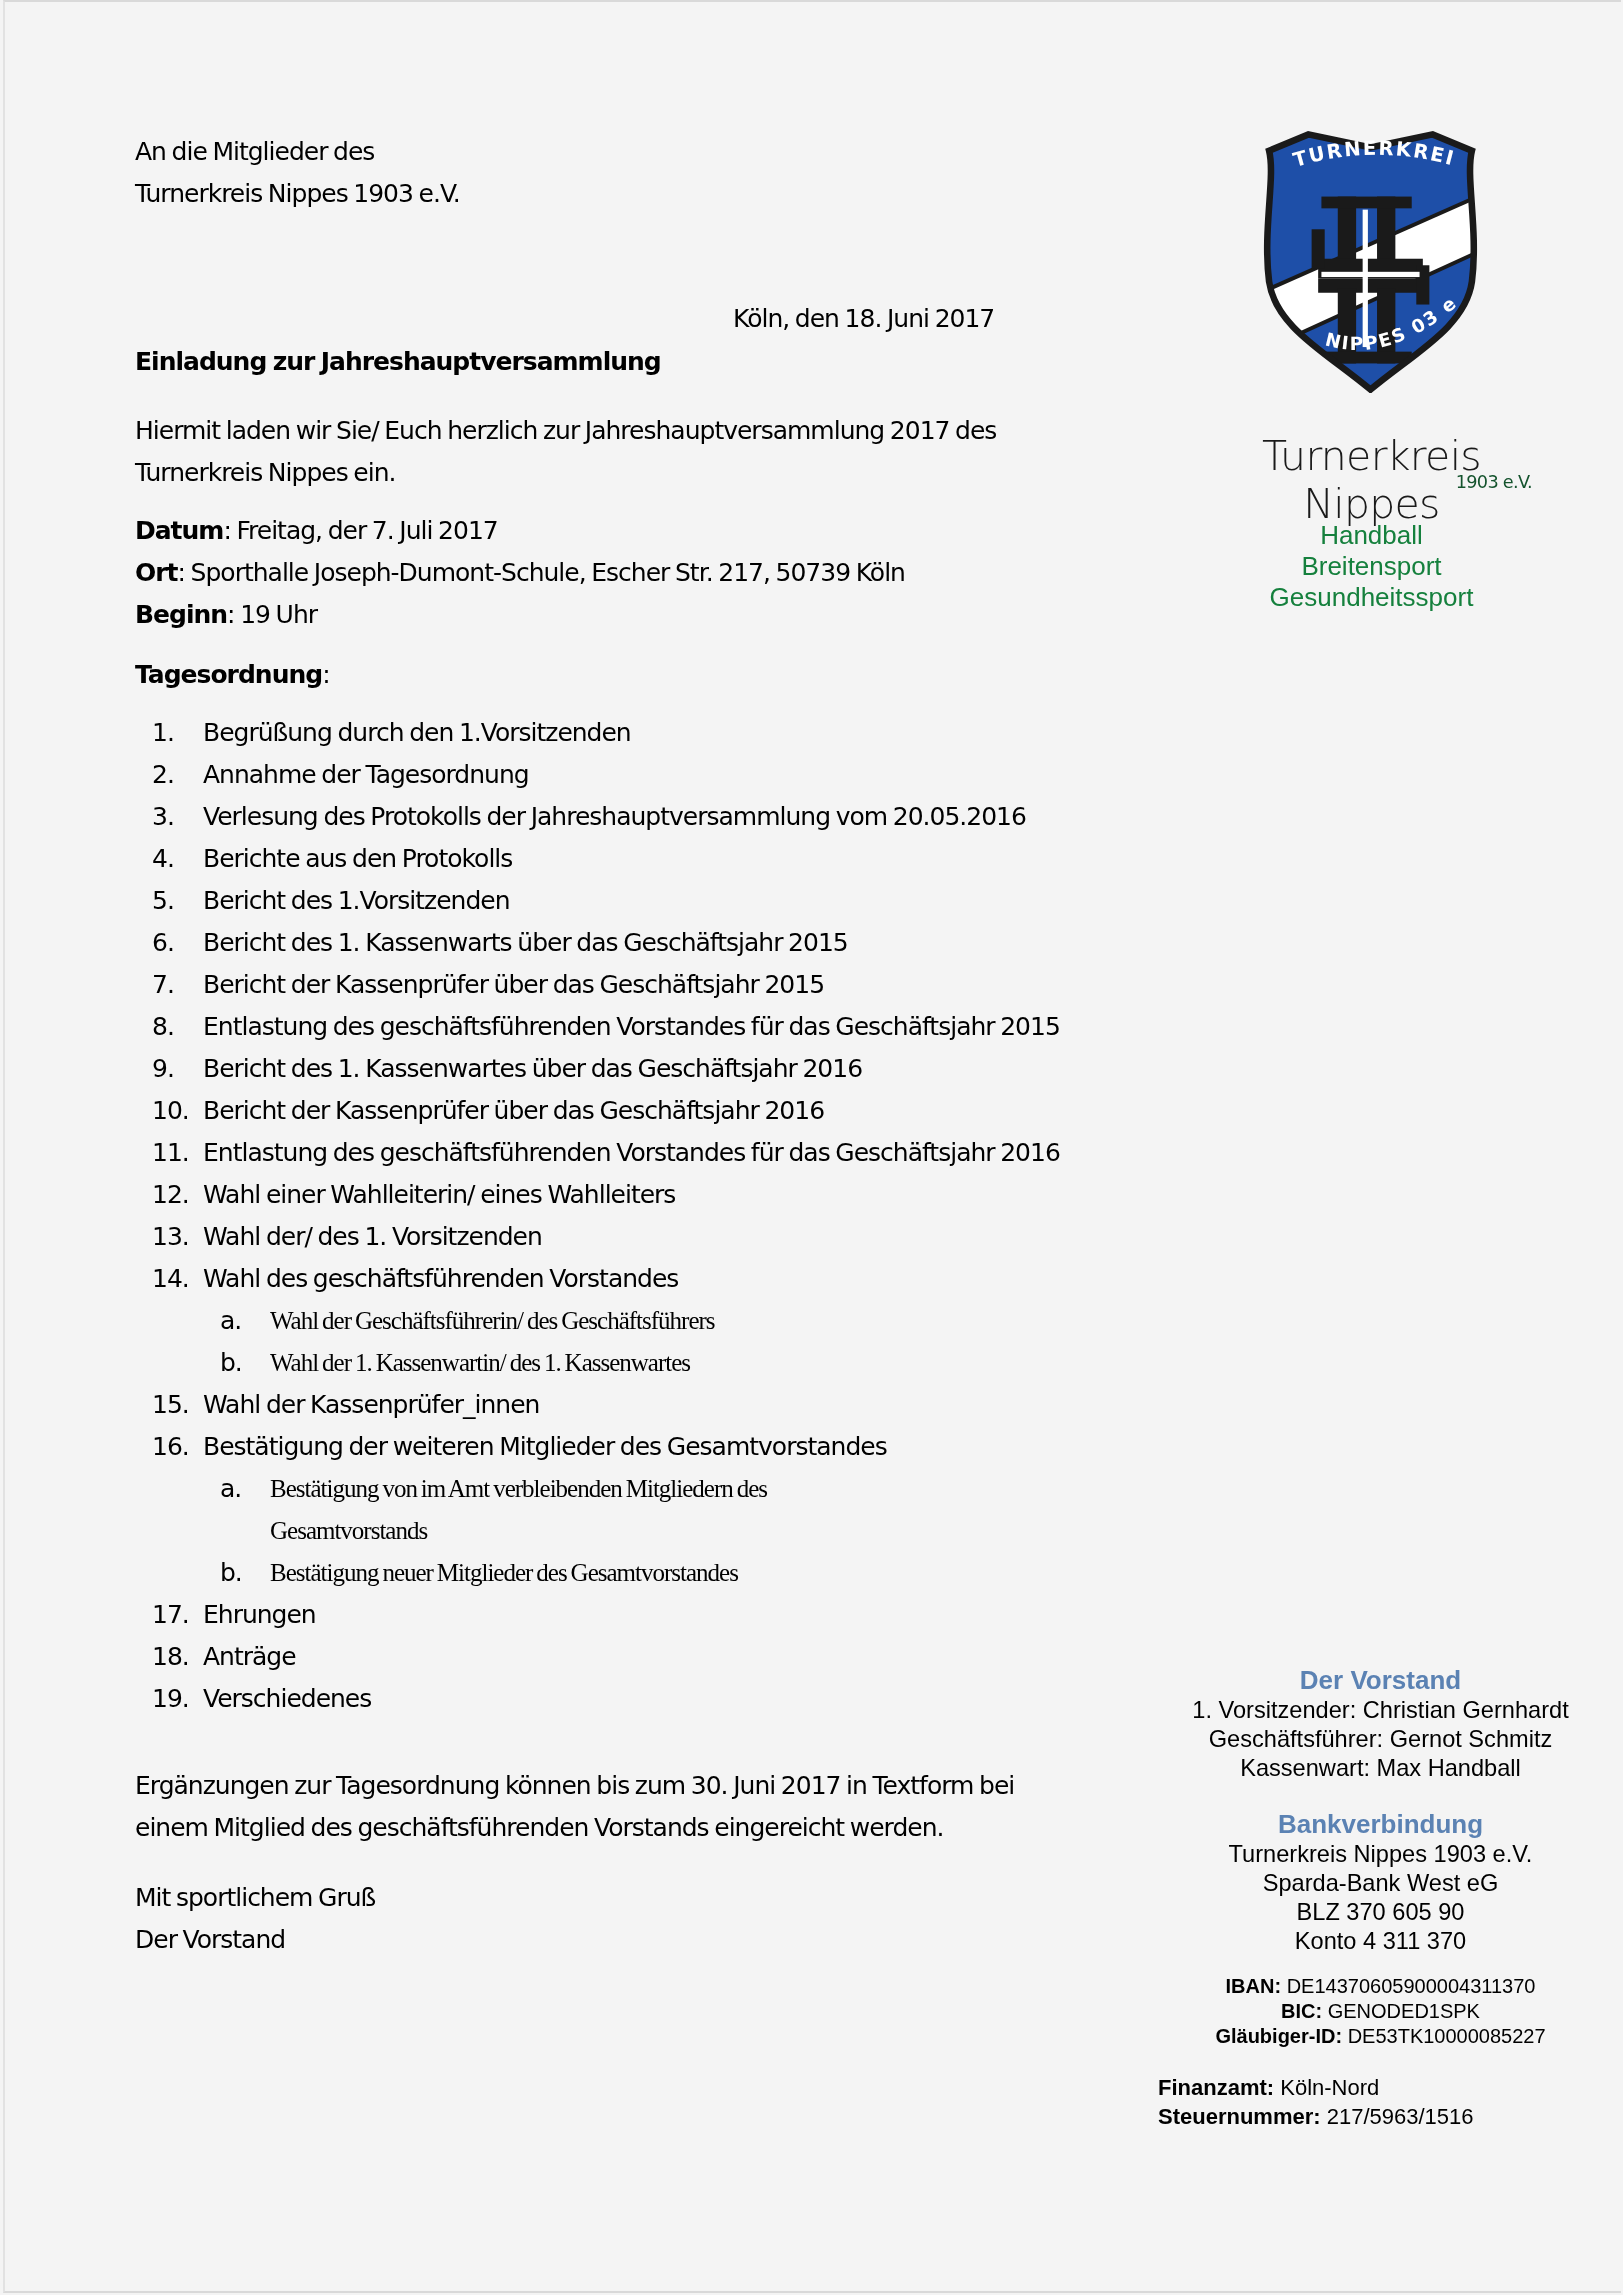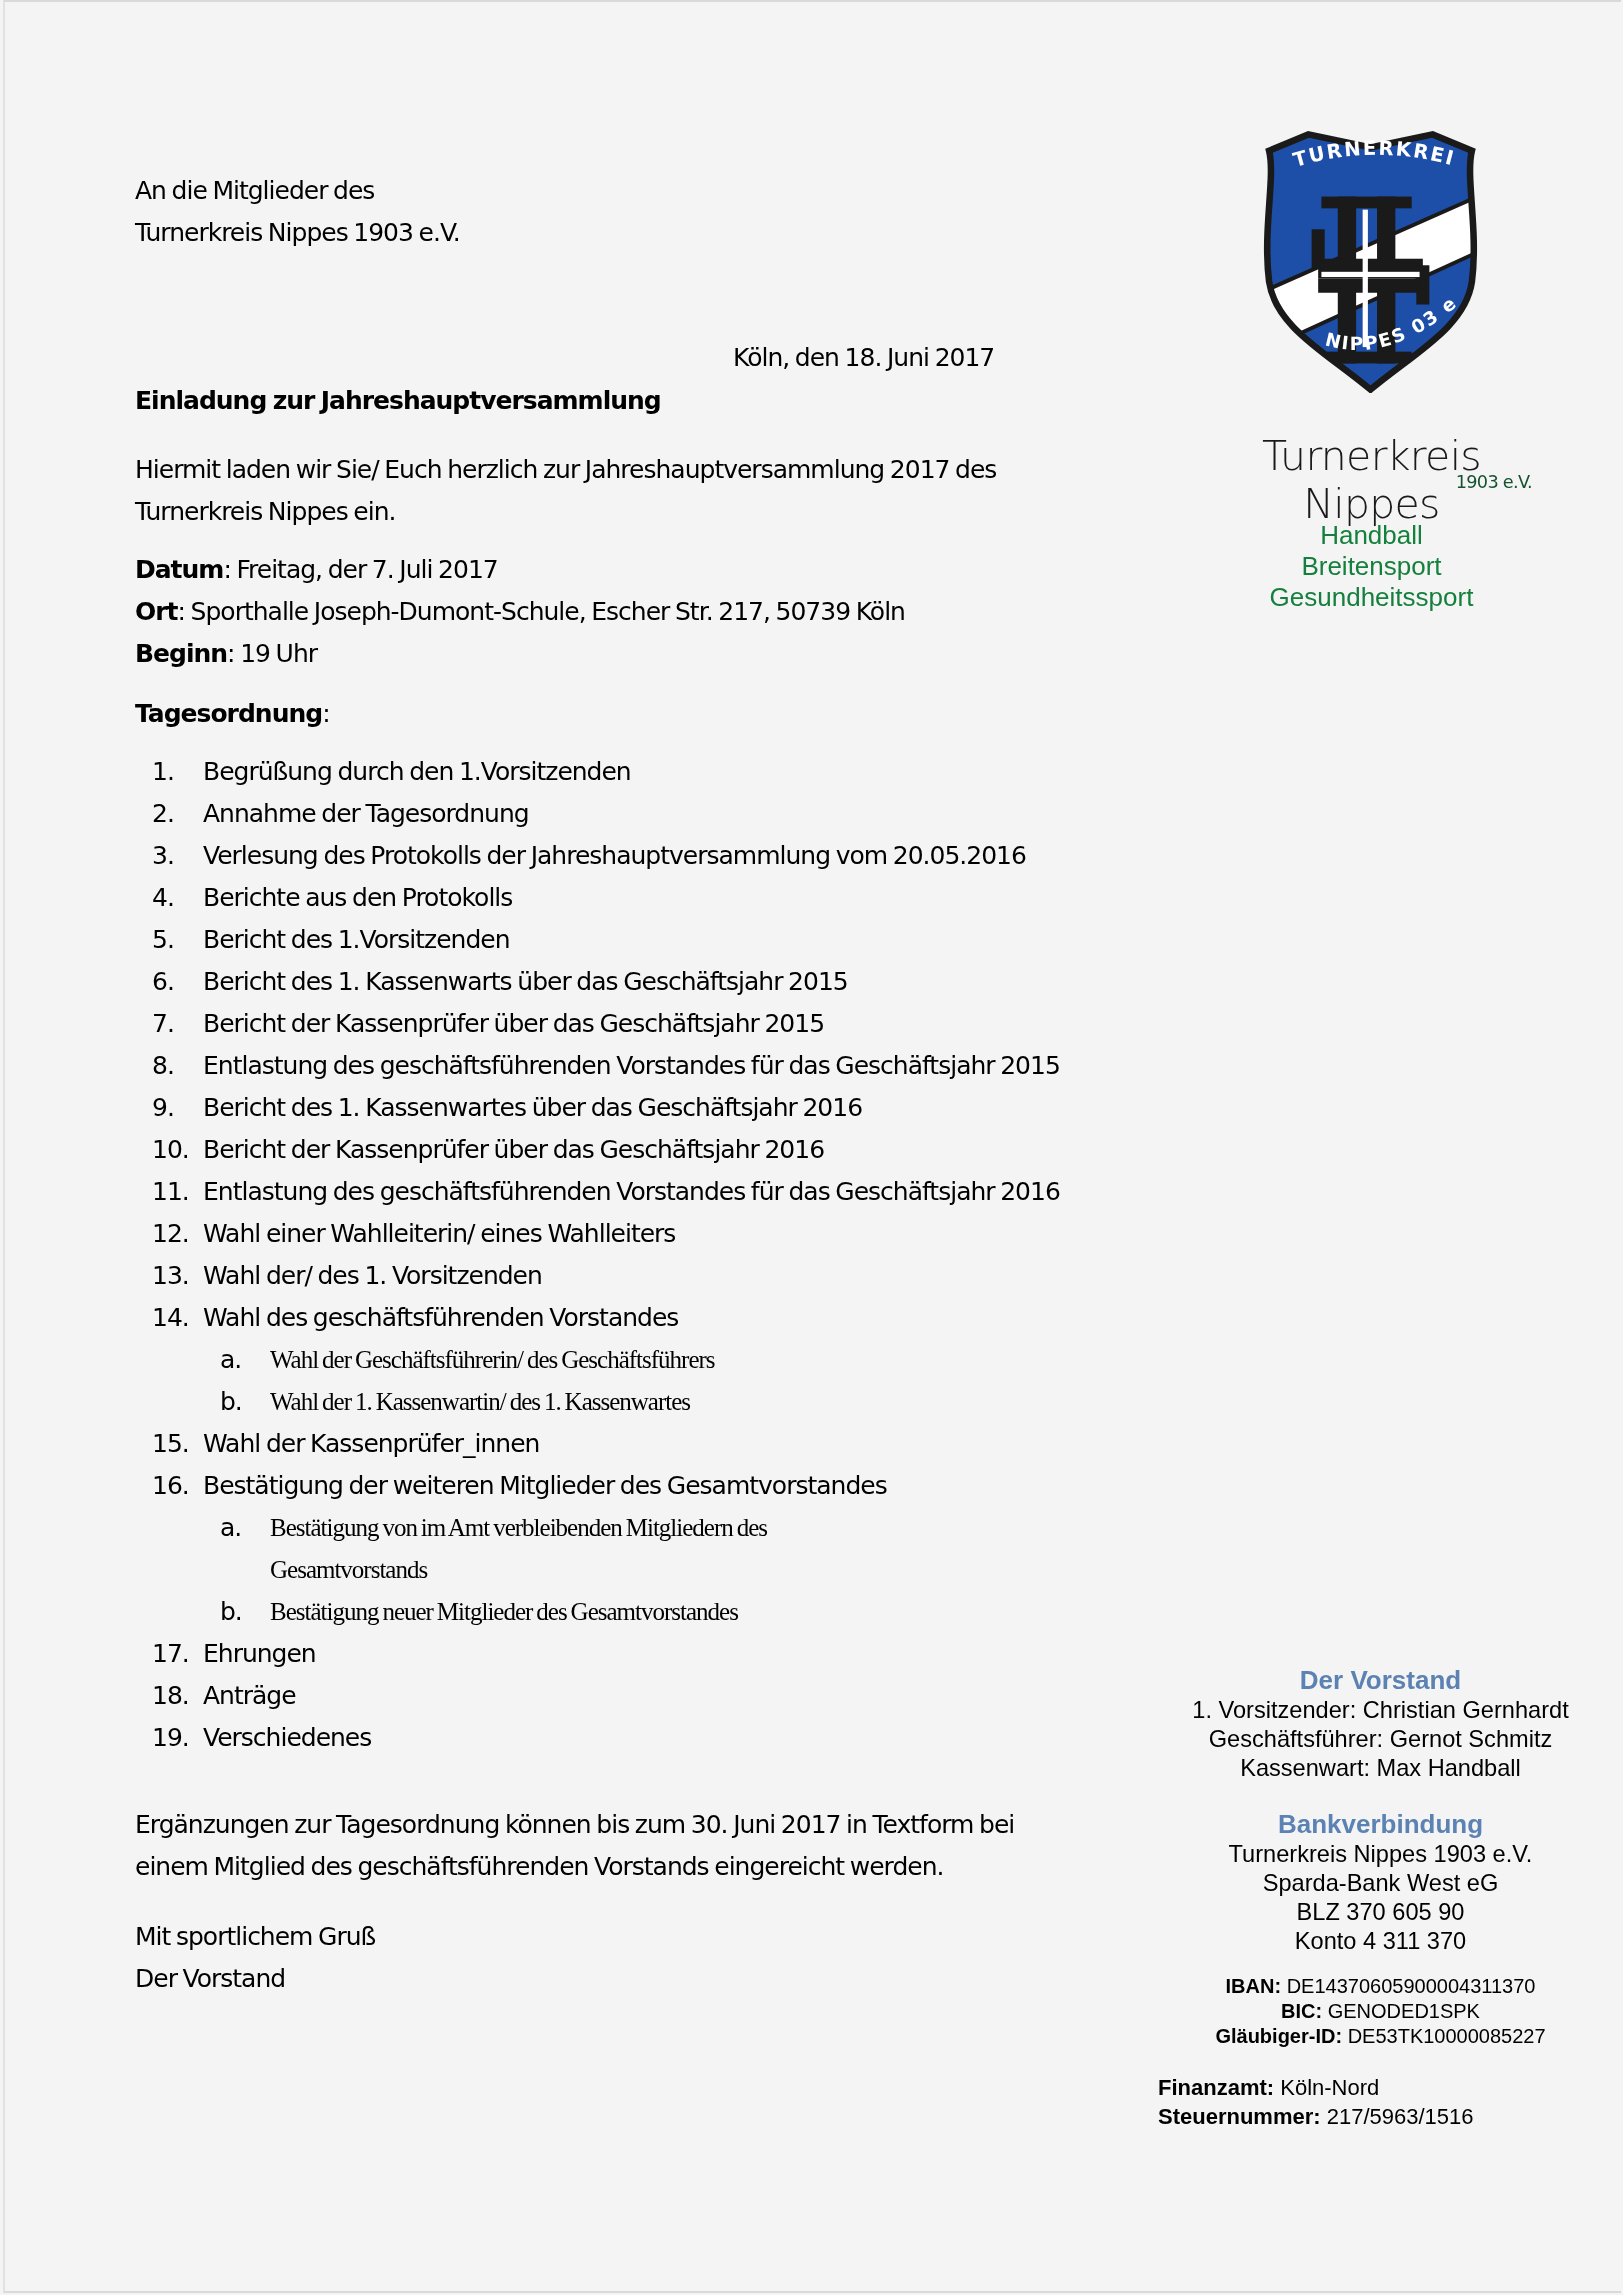--- a/index.html
+++ b/index.html
@@ -1,21 +1,21 @@
 <!DOCTYPE html>
 <html style="font-size:10.5px"><head>
 <meta charset="utf-8">
 <style>
   html, body { margin: 0; padding: 0; background: #f4f4f4; }
   body { width: 1623px; height: 2295px; position: relative; overflow: hidden;
          font-family: "Liberation Sans", sans-serif; color: #000; }
   .page-border { position: absolute; left: 2.6px; top: 0; width: 1618px; height: 2293px;
                  border-left: 2px solid #e2e2e2; border-top: 2px solid #d9d9d9; border-bottom: 2px solid #d9d9d9; box-sizing: border-box; }
   .body-text { font-family: "DejaVu Sans", sans-serif; font-size: 25px; letter-spacing: -1px; word-spacing: -1.3px; }
-  .abs { position: absolute; white-space: nowrap; margin-top: 39px; }
+  .abs { position: absolute; white-space: nowrap; }
   .line { height: 42px; line-height: 42px; }
   b { font-weight: bold; }
 
   
   #recipient { left: 135px; top: 131px; }
   #date-line { left: 733px; top: 298px; }
   #subject { left: 135px; top: 341px; font-weight: bold; }
   #intro { left: 135px; top: 410px; }
   #details { left: 135px; top: 510px; }
   #agenda-heading { left: 135px; top: 654px; }

